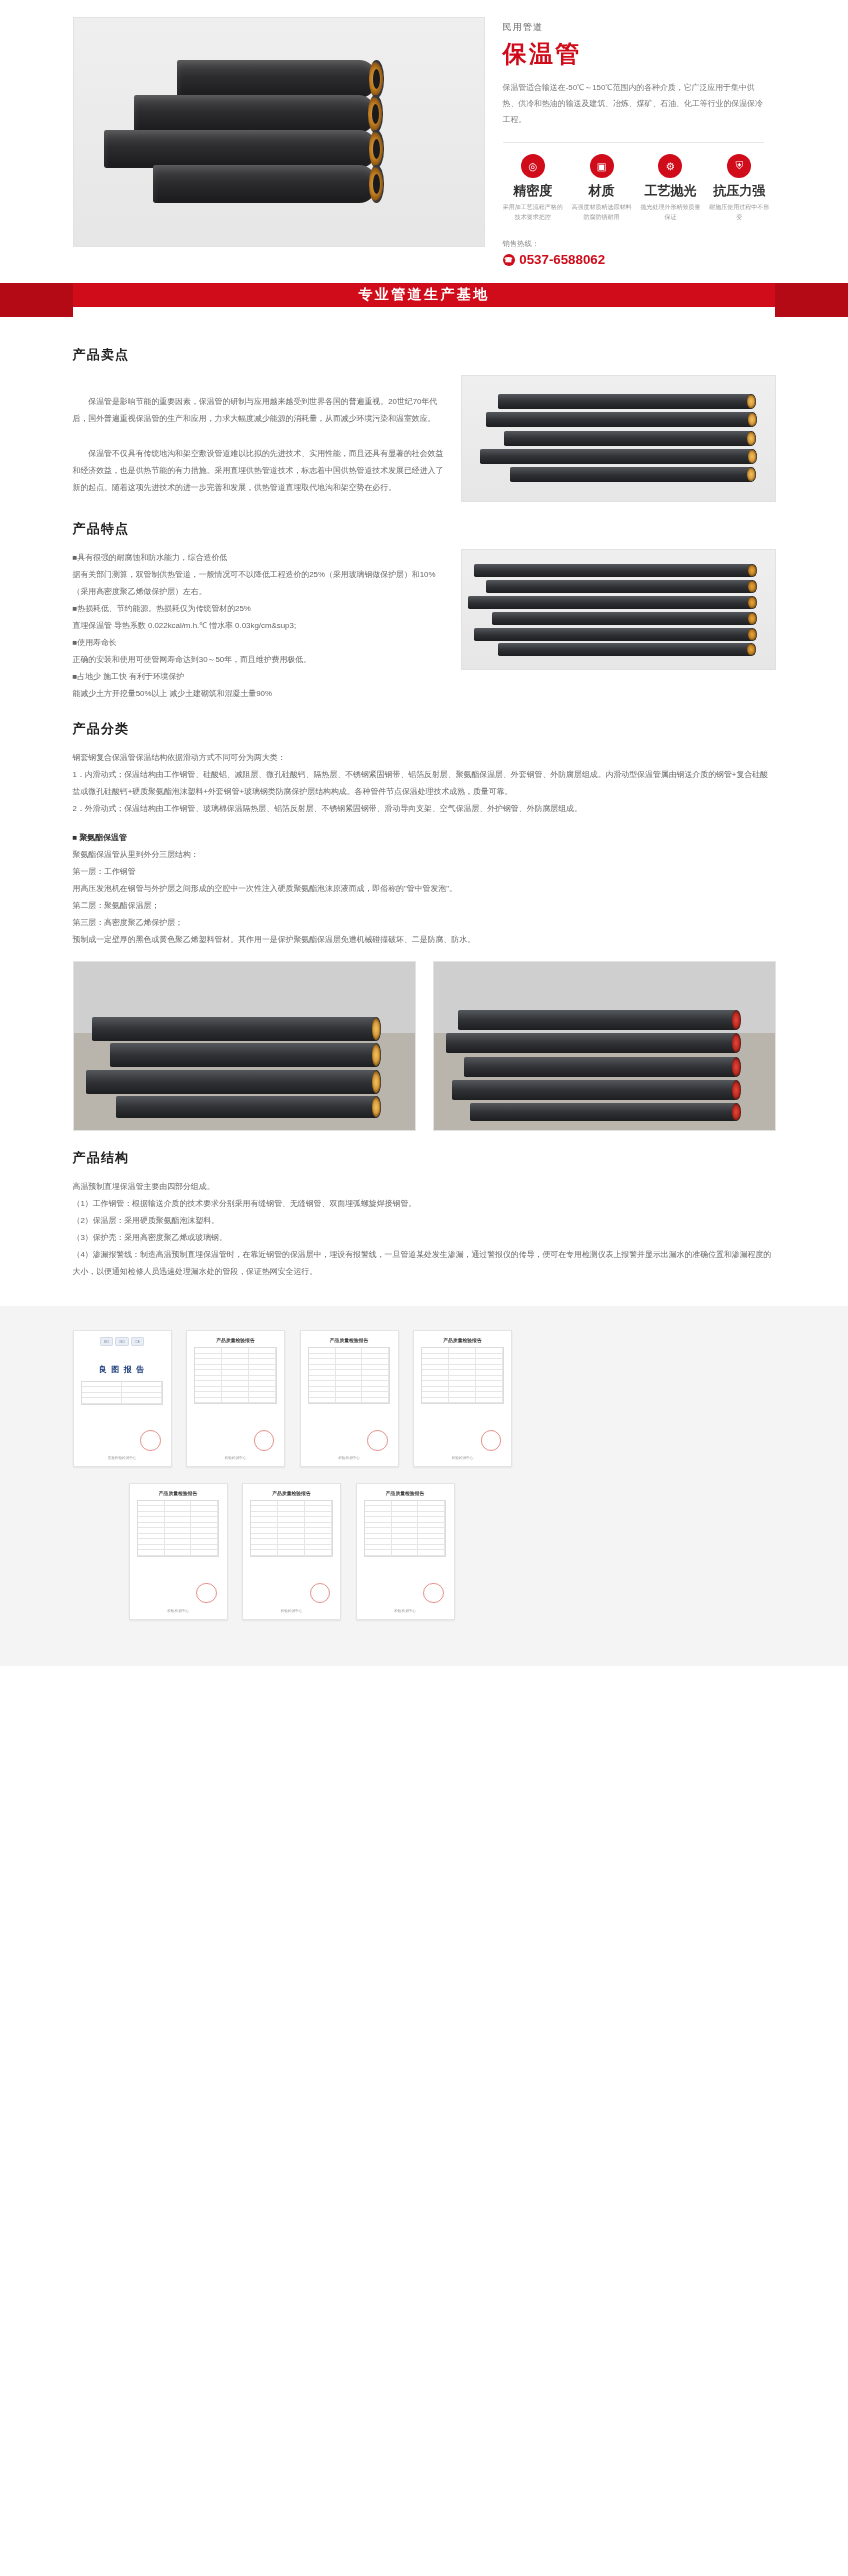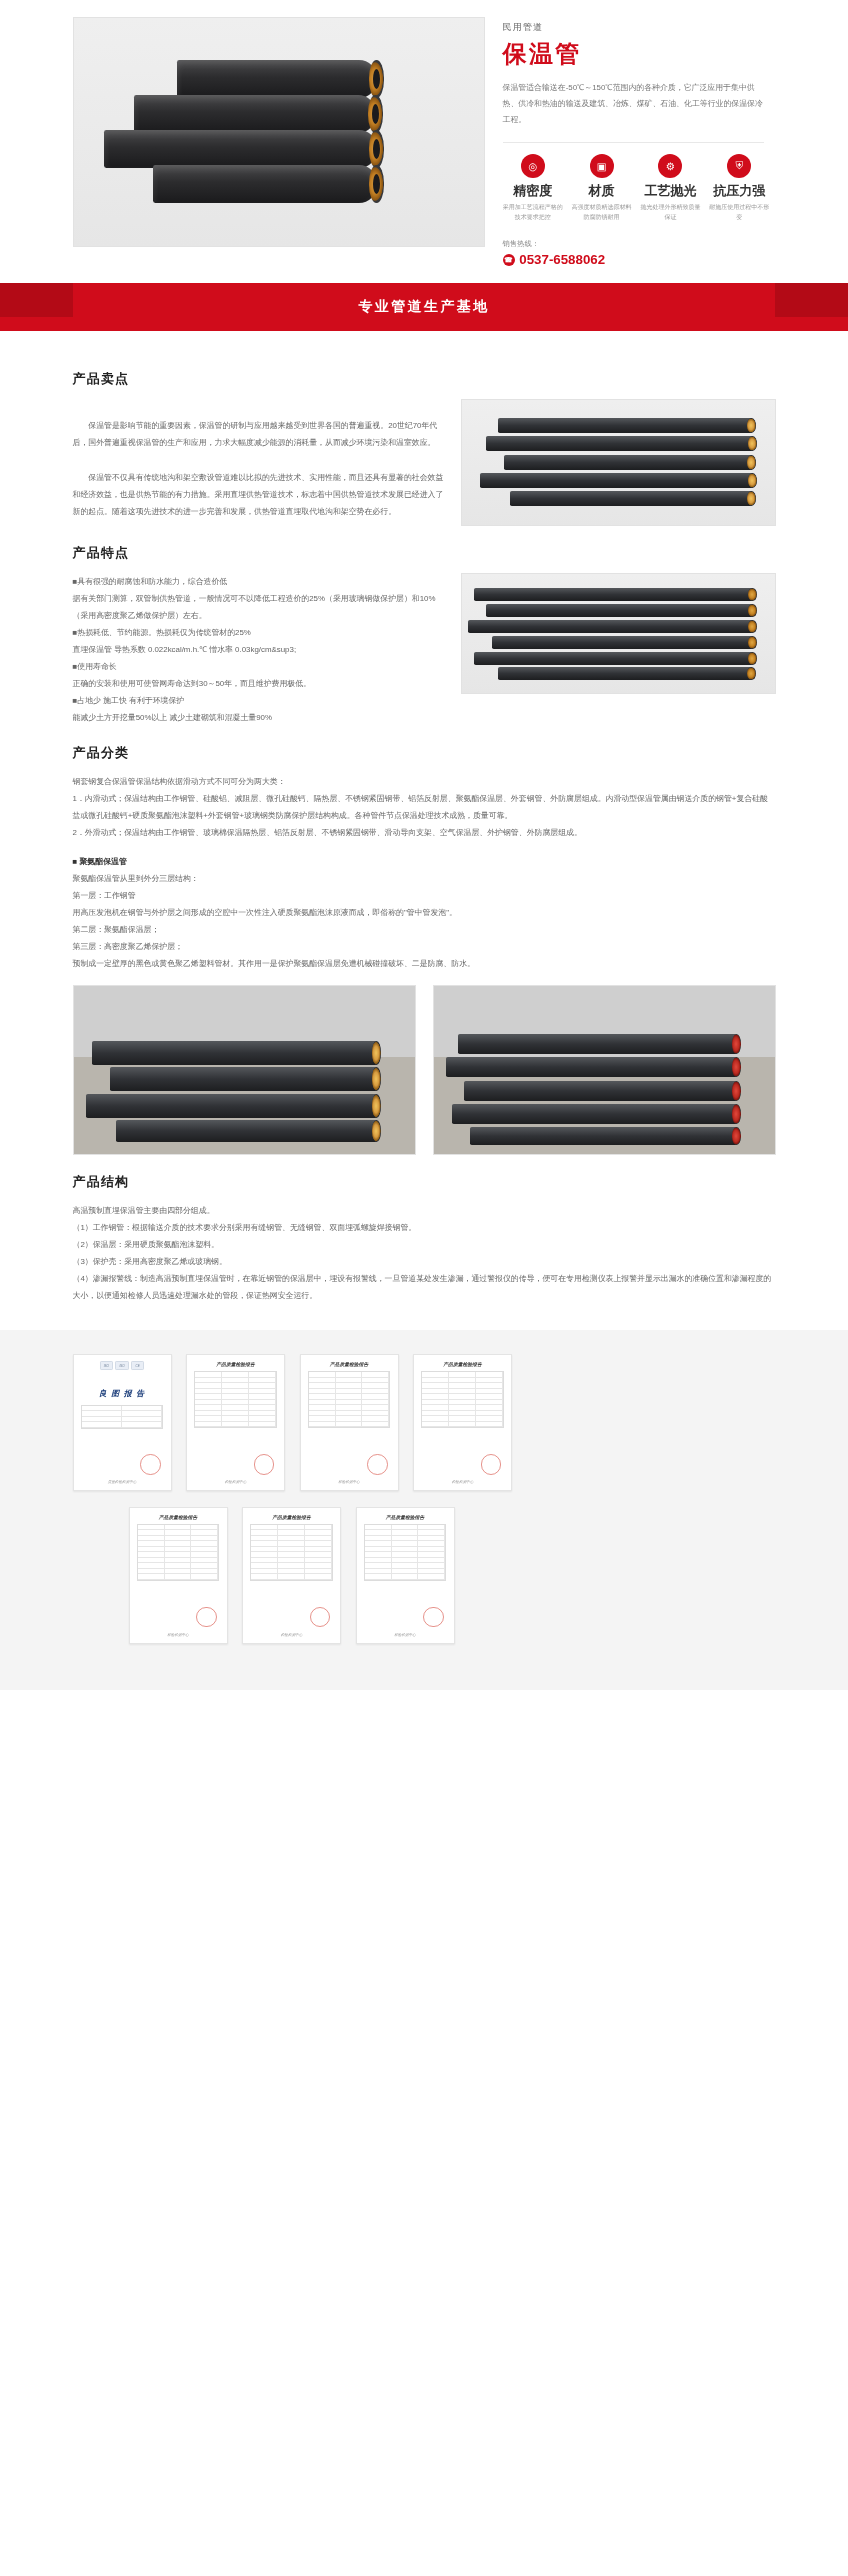--- a/index.html
+++ b/index.html
@@ -64,21 +64,21 @@
     font-size:13.3px; color:#d00c1b; font-weight:bold; margin-top:3.6px;
   }
   .phone-ico {
     width:12px; height:12px; border-radius:50%; background:#d00c1b; color:#fff;
     font-size:6.7px; display:flex; align-items:center; justify-content:center;
   }
 
   
   .banner {
     margin-top:15.8px;
-    height:48px; background:#d00c1b;
+    height:24px; background:#d00c1b;
     display:flex; align-items:center; justify-content:center;
     position:relative;
   }
   .banner-text { color:#fff; font-size:14px; font-weight:bold; letter-spacing:2.4px; }
   .banner:before, .banner:after{
     content:""; position:absolute; top:0; width:73px; height:34px; background:#b30a16;
   }
   .banner:before{ left:0; } .banner:after{ right:0; }
 
   
@@ -113,21 +113,21 @@
     background:radial-gradient(ellipse at 45% 50%, #e0a845 0%, #c58322 40%, #7d4c10 62%, #2c2c2e 66%);
   }
   .yellowcap i:after{ background:radial-gradient(ellipse at 45% 50%, #f0c45c 0%, #d79b3f 40%, #8a5a14 62%, #2c2c2e 66%); }
   .redcap i:after{ background:radial-gradient(ellipse at 45% 50%, #e0483c 0%, #bd2a20 45%, #7c1711 64%, #2c2c2e 68%); }
   .shopfloor { position:absolute; inset:0; background:linear-gradient(#cfcfcf 0 42%, #b9b5ad 42% 100%); }
 
   .grid2 { display:flex; gap:17px; margin-top:13.3px; }
 
   
   .certs { background:#f4f4f4; padding:24px 0 30px 0; margin-top:20.6px; }
-  .certs-inner { width:703px; margin:0 auto;font-style:italic; }
+  .certs-inner { width:703px; margin:0 auto; }
   .cert-row { display:flex; gap:14.5px; justify-content:flex-start; margin-bottom:15.8px; }
   .cert {
     width:99px; height:137px; background:#fff; border:0.6px solid #e4e4e4;
     box-shadow:0 0.6px 1.8px rgba(0,0,0,.07);
     padding:6px 7.3px; position:relative;
   }
   .cert .c-head { display:flex; gap:2.4px; justify-content:center; margin-bottom:3.6px; }
   .cert .c-head span {
     width:13.3px; height:8.5px; border-radius:1.2px; background:#e9eef6; border:0.6px solid #d3dbe6;
     font-size:3px; color:#6d7f96; display:flex; align-items:center; justify-content:center;

